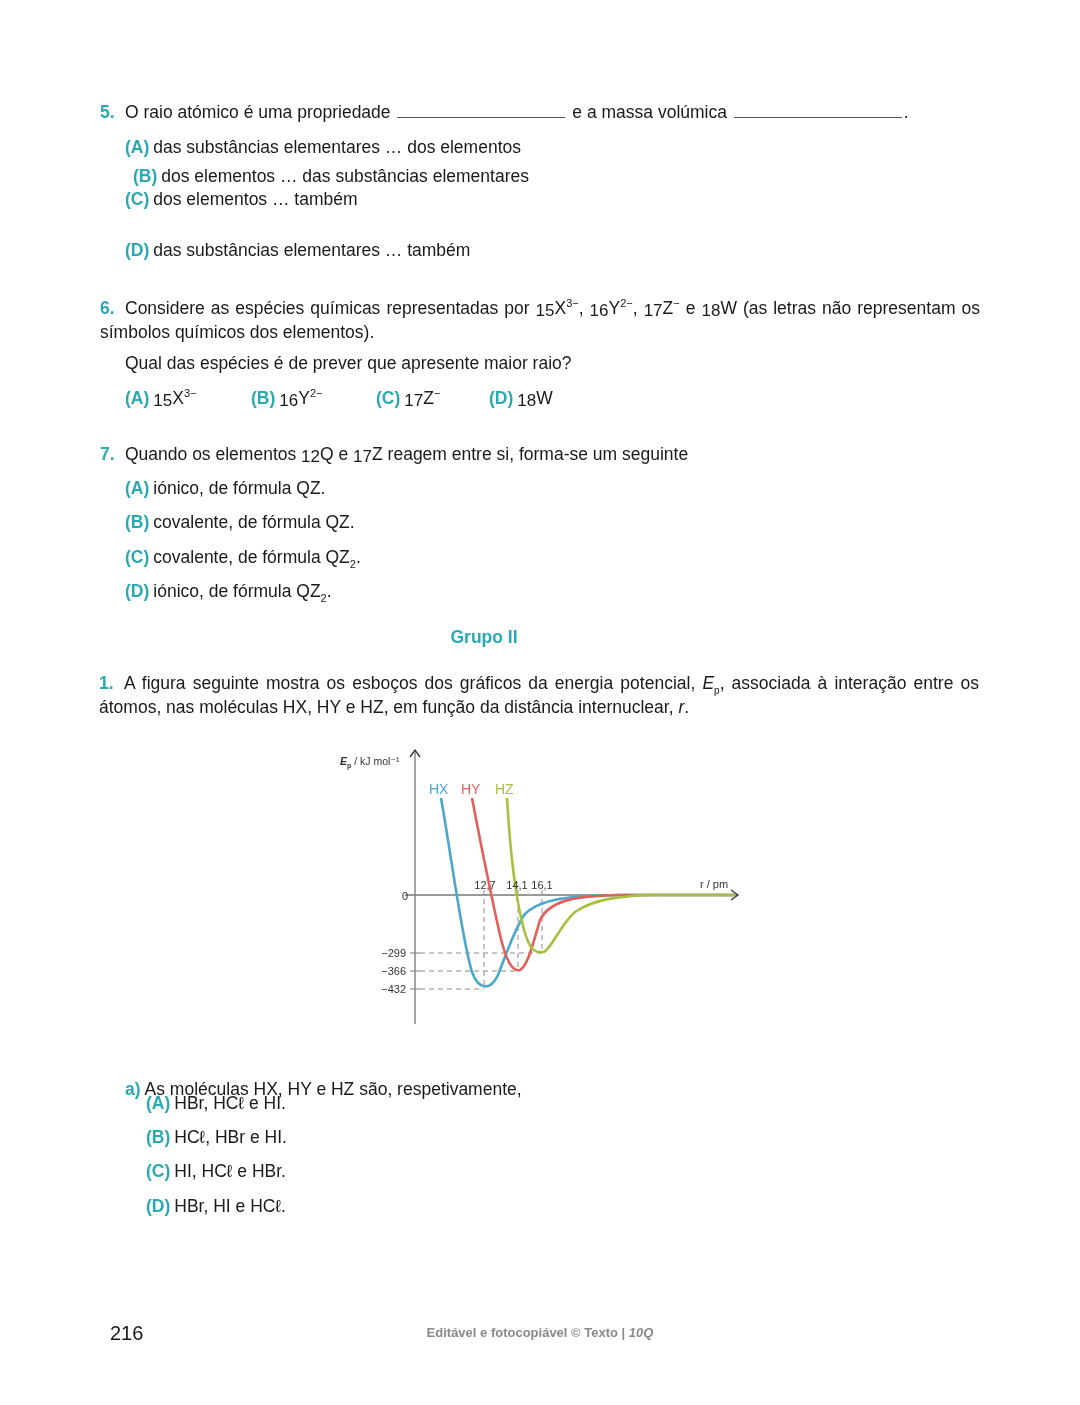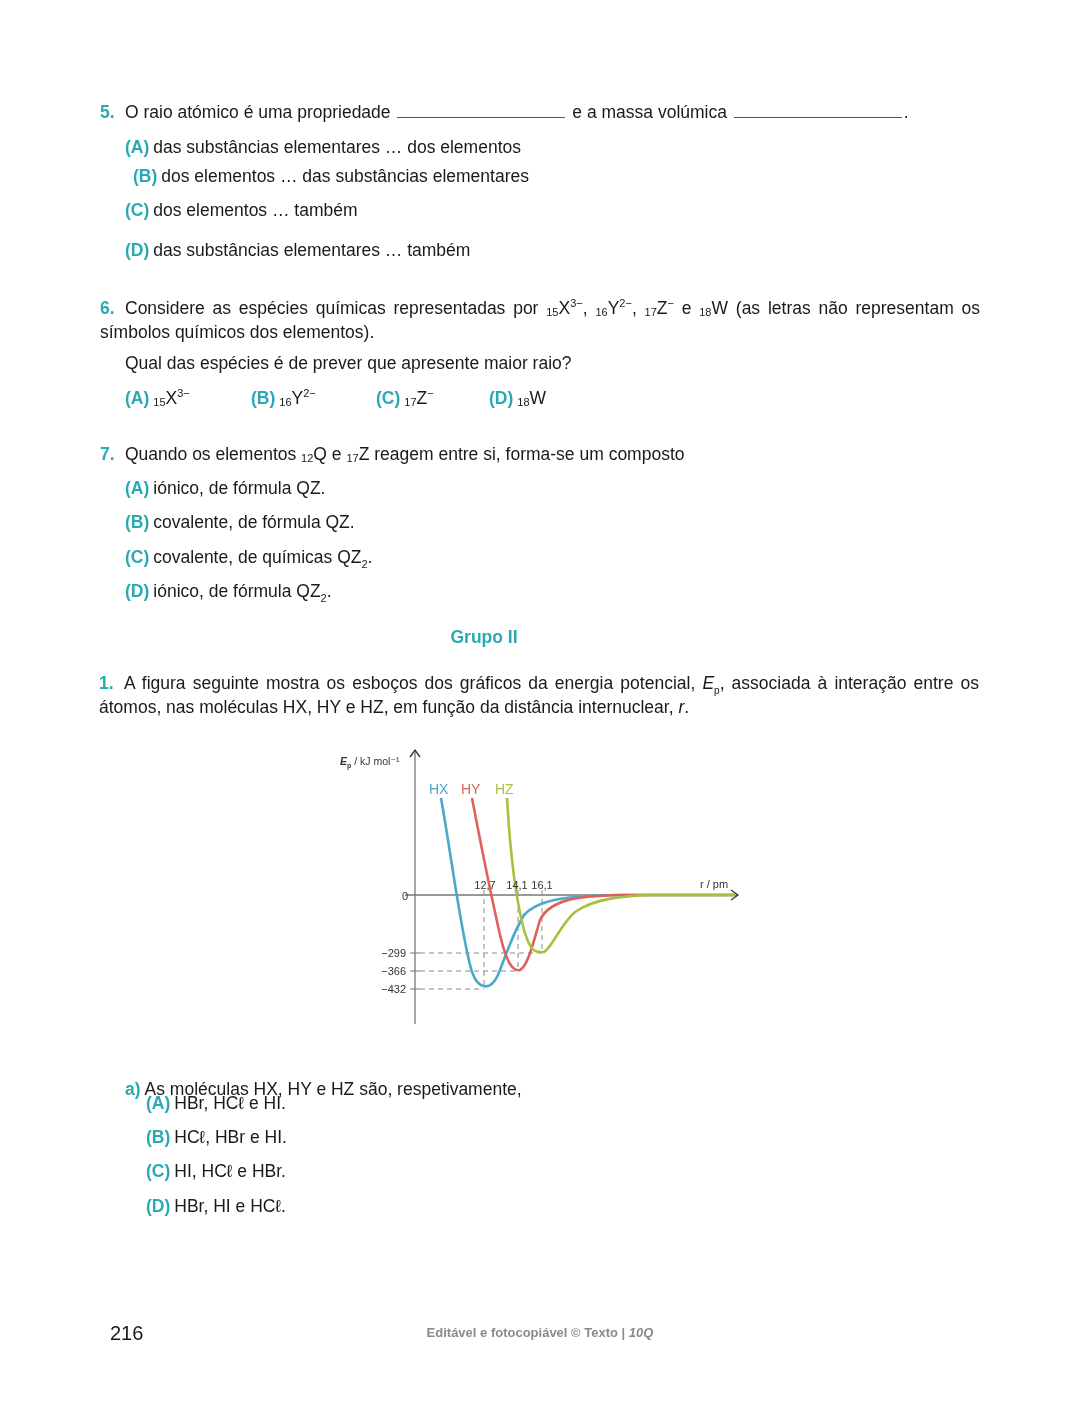--- a/index.html
+++ b/index.html
@@ -5,21 +5,21 @@
   html, body { margin: 0; padding: 0; background: #ffffff; }
   body {
     width: 1080px; height: 1405px; position: relative; overflow: hidden;
     font-family: "Liberation Sans", "DejaVu Sans", sans-serif;
     color: #1a1a1a; font-size: 17.5px;
   }
   .abs { position: absolute; white-space: nowrap; }
   .qnum { color: #2aa9b3; font-weight: bold; display: inline-block; width: 25px; }
   .opt-letter { color: #2aa9b3; font-weight: bold; margin-right: 4px; }
   .blank { display: inline-block; border-bottom: 1px solid #555; width: 168px; height: 14px; vertical-align: baseline; margin: 0 2px; }
-  sub.pre { font-size: 11px; vertical-align: -2px; }
+  sub.pre { font-size: 17px; vertical-align: -2px; }
   sup { font-size: 11px; vertical-align: 7px; line-height: 0; }
   sub { font-size: 11px; line-height: 0; }
   .justify { text-align: justify; text-align-last: left; white-space: normal; }
   .group-title { color: #2aa9b3; font-weight: bold; font-size: 17.5px; }
   .footer-page { font-weight: normal; font-size: 20px; }
   .footer-center { color: #8a8a8a; font-size: 13px; font-weight: bold; }
   .footer-center i { font-style: italic; }
   svg text { font-family: "Liberation Sans", "DejaVu Sans", sans-serif; }
 </style>
 </head>
@@ -30,50 +30,50 @@
   <span class="blank"></span>
   <span>e a massa volúmica</span>
   <span class="blank"></span><span>.</span>
 </div>
 <div class="abs" style="left:125px; top:137px;">
   <span class="opt-letter">(A)</span><span>das substâncias elementares … dos elementos</span>
 </div>
 <div class="abs" style="left:125px; top:166px;margin-left:8px;">
   <span class="opt-letter">(B)</span><span>dos elementos … das substâncias elementares</span>
 </div>
-<div class="abs" style="left:125px; top:200px;">
+<div class="abs" style="left:125px; top:189px;">
   <span class="opt-letter">(C)</span><span>dos elementos … também</span>
 </div>
 <div class="abs" style="left:125px; top:240px;">
   <span class="opt-letter">(D)</span><span>das substâncias elementares … também</span>
 </div>
 
 <div class="abs justify" style="left:100px; top:296px; width:880px; line-height:24px;">
   <span class="qnum">6.</span><span>Considere as espécies químicas representadas por</span>
   <span><sub class="pre">15</sub><span>X</span><sup>3−</sup></span><span>, </span><span><sub class="pre">16</sub><span>Y</span><sup>2−</sup></span><span>, </span><span><sub class="pre">17</sub><span>Z</span><sup>−</sup></span><span> e </span><span><sub class="pre">18</sub><span>W</span></span><span style="padding-left:0"> (as letras não representam os símbolos químicos dos elementos).</span>
 </div>
 <style></style>
 <div class="abs" style="left:125px; top:353px;">
   <span>Qual das espécies é de prever que apresente maior raio?</span>
 </div>
 <div class="abs" style="left:125px; top:388px;">
   <span style="display:inline-block; width:126px;"><span class="opt-letter">(A)</span><sub class="pre">15</sub><span>X</span><sup>3−</sup></span><span style="display:inline-block; width:125px;"><span class="opt-letter">(B)</span><sub class="pre">16</sub><span>Y</span><sup>2−</sup></span><span style="display:inline-block; width:113px;"><span class="opt-letter">(C)</span><sub class="pre">17</sub><span>Z</span><sup>−</sup></span><span style="display:inline-block;"><span class="opt-letter">(D)</span><sub class="pre">18</sub><span>W</span></span>
 </div>
 
 <div class="abs" style="left:100px; top:444px;">
-  <span class="qnum">7.</span><span>Quando os elementos </span><sub class="pre">12</sub><span>Q</span><span> e </span><sub class="pre">17</sub><span>Z</span><span> reagem entre si, forma-se um composto</span>
+  <span class="qnum">7.</span><span>Quando os elementos </span><sub class="pre">12</sub><span>Q</span><span> e </span><sub class="pre">17</sub><span>Z</span><span> reagem entre si, forma-se um seguinte</span>
 </div>
 <div class="abs" style="left:125px; top:478px;">
   <span class="opt-letter">(A)</span><span>iónico, de fórmula QZ.</span>
 </div>
 <div class="abs" style="left:125px; top:512px;">
   <span class="opt-letter">(B)</span><span>covalente, de fórmula QZ.</span>
 </div>
 <div class="abs" style="left:125px; top:547px;">
-  <span class="opt-letter">(C)</span><span>covalente, de químicas QZ</span><sub>2</sub><span>.</span>
+  <span class="opt-letter">(C)</span><span>covalente, de fórmula QZ</span><sub>2</sub><span>.</span>
 </div>
 <div class="abs" style="left:125px; top:581px;">
   <span class="opt-letter">(D)</span><span>iónico, de fórmula QZ</span><sub>2</sub><span>.</span>
 </div>
 
 <div class="abs group-title" style="left:0; width:968px; text-align:center; top:627px;">Grupo II</div>
 
 <div class="abs justify" style="left:99px; top:671px; width:880px; line-height:24px;">
   <span class="qnum">1.</span><span>A figura seguinte mostra os esboços dos gráficos da energia potencial, </span><i>E</i><sub style="font-size:10px">p</sub><span>, associada à interação entre os átomos, nas moléculas HX, HY e HZ, em função da distância internuclear, </span><i>r</i><span>.</span>
 </div>

